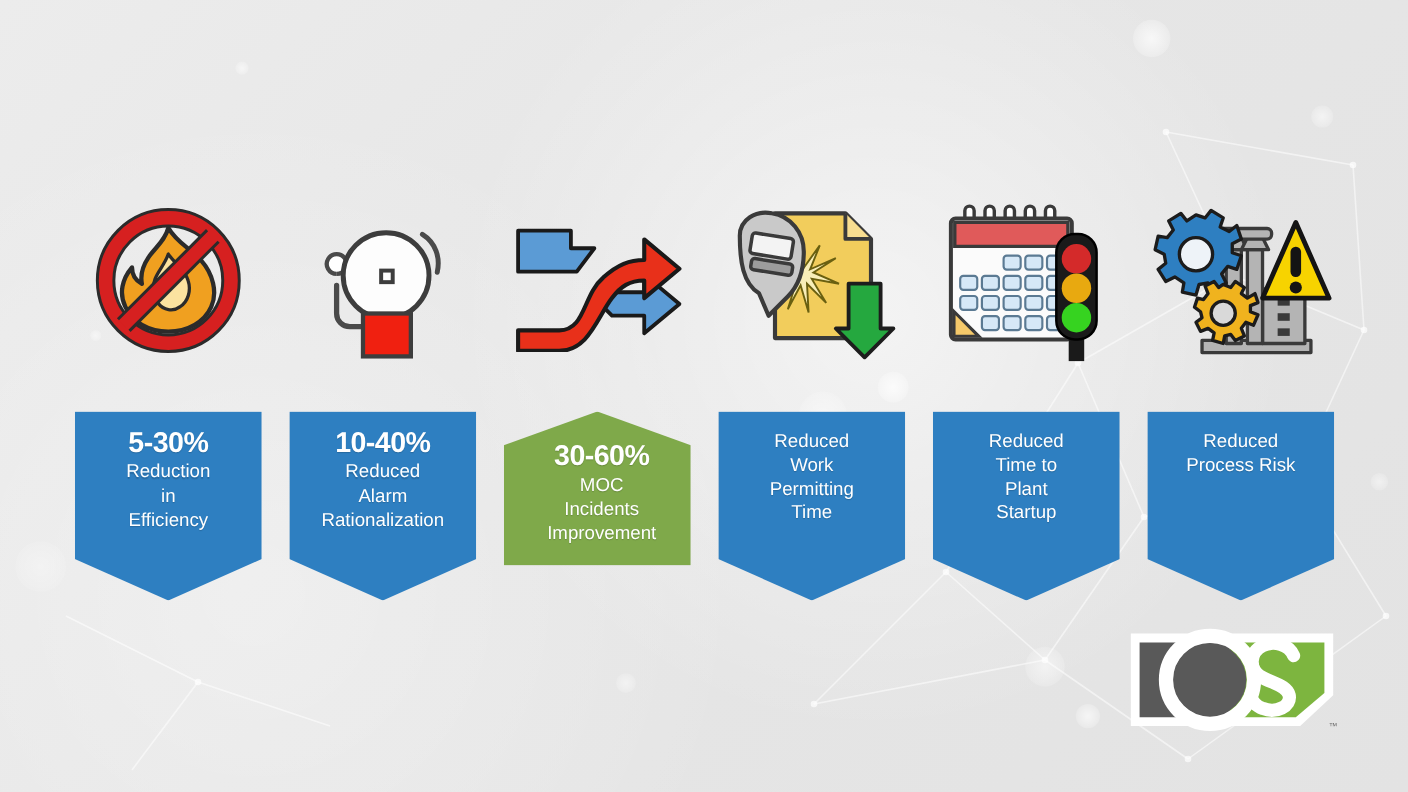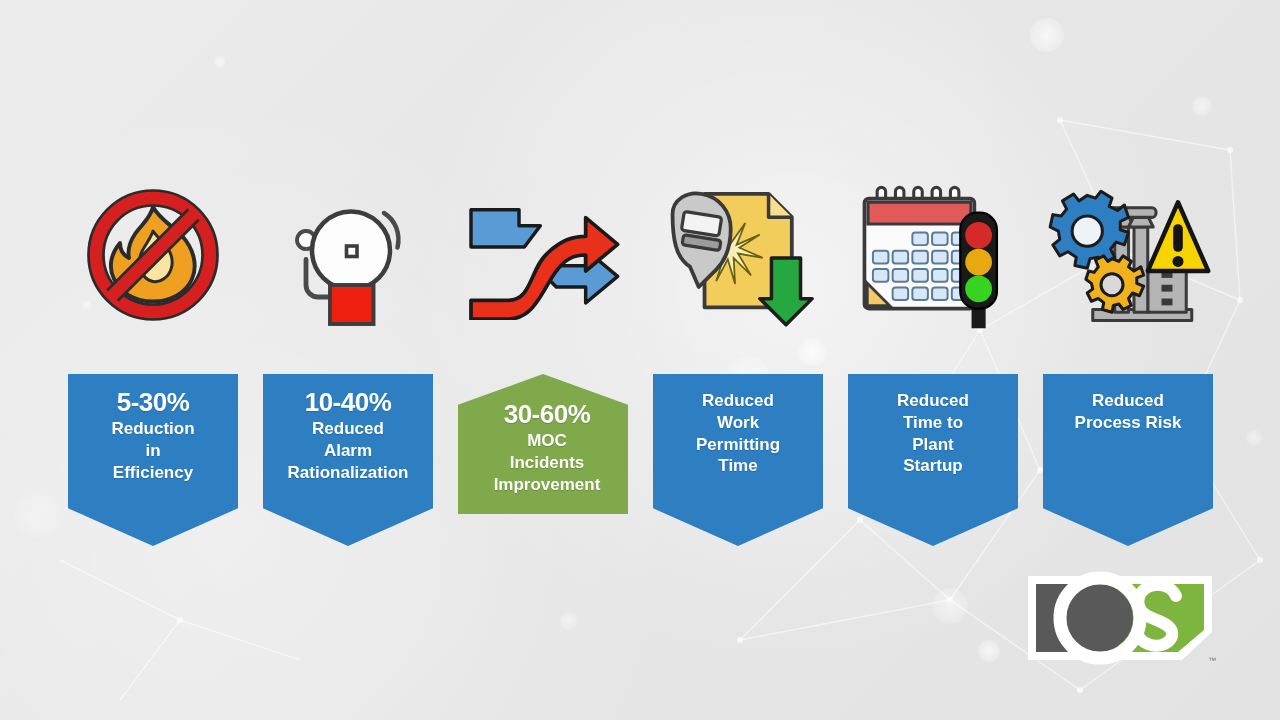--- a/index.html
+++ b/index.html
@@ -96,21 +96,21 @@
     font-size: 26px;
     font-weight: bold;
     letter-spacing: -0.5px;
     line-height: 1.08;
     margin-bottom: 2px;
     text-shadow: 0 1px 1px rgba(0,0,0,0.18);
   }
   .banner .label {
     display: block;
     font-size: 17px;
-    font-weight: bold;
+    font-weight: normal;
     line-height: 1.28;
     text-shadow: 0 1px 1px rgba(0,0,0,0.18);
     white-space: pre-line;
   }
   .banner.green .pct { font-size: 26px; }
   .banner.green .label { font-size: 17px; }
 
   
   #logo {
     position: absolute;

